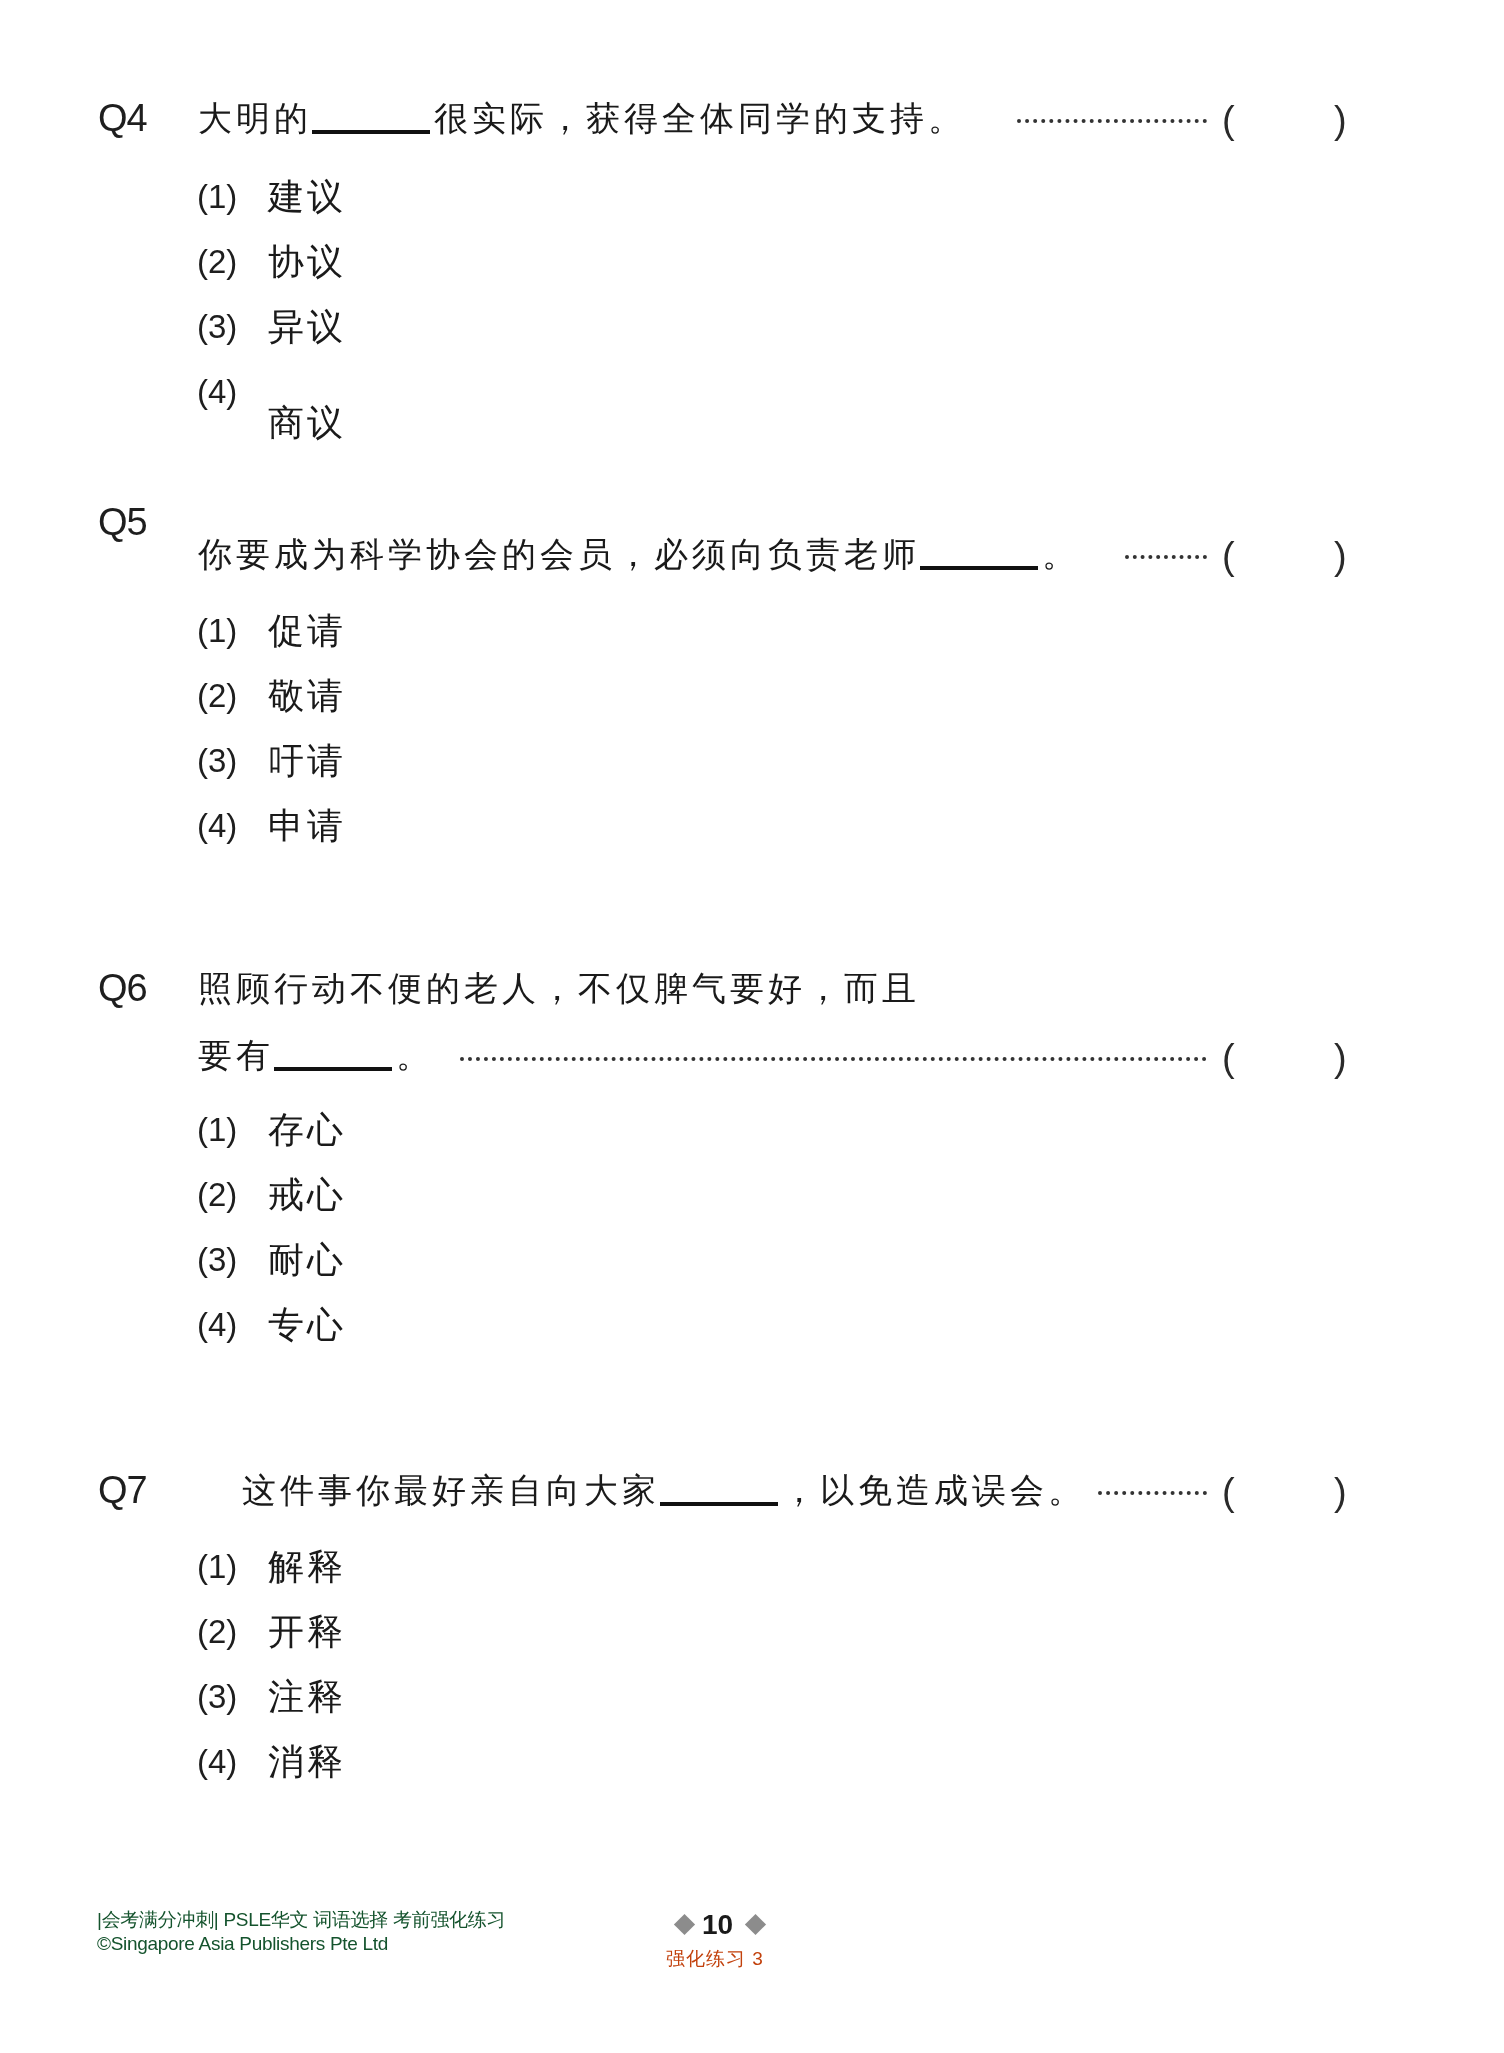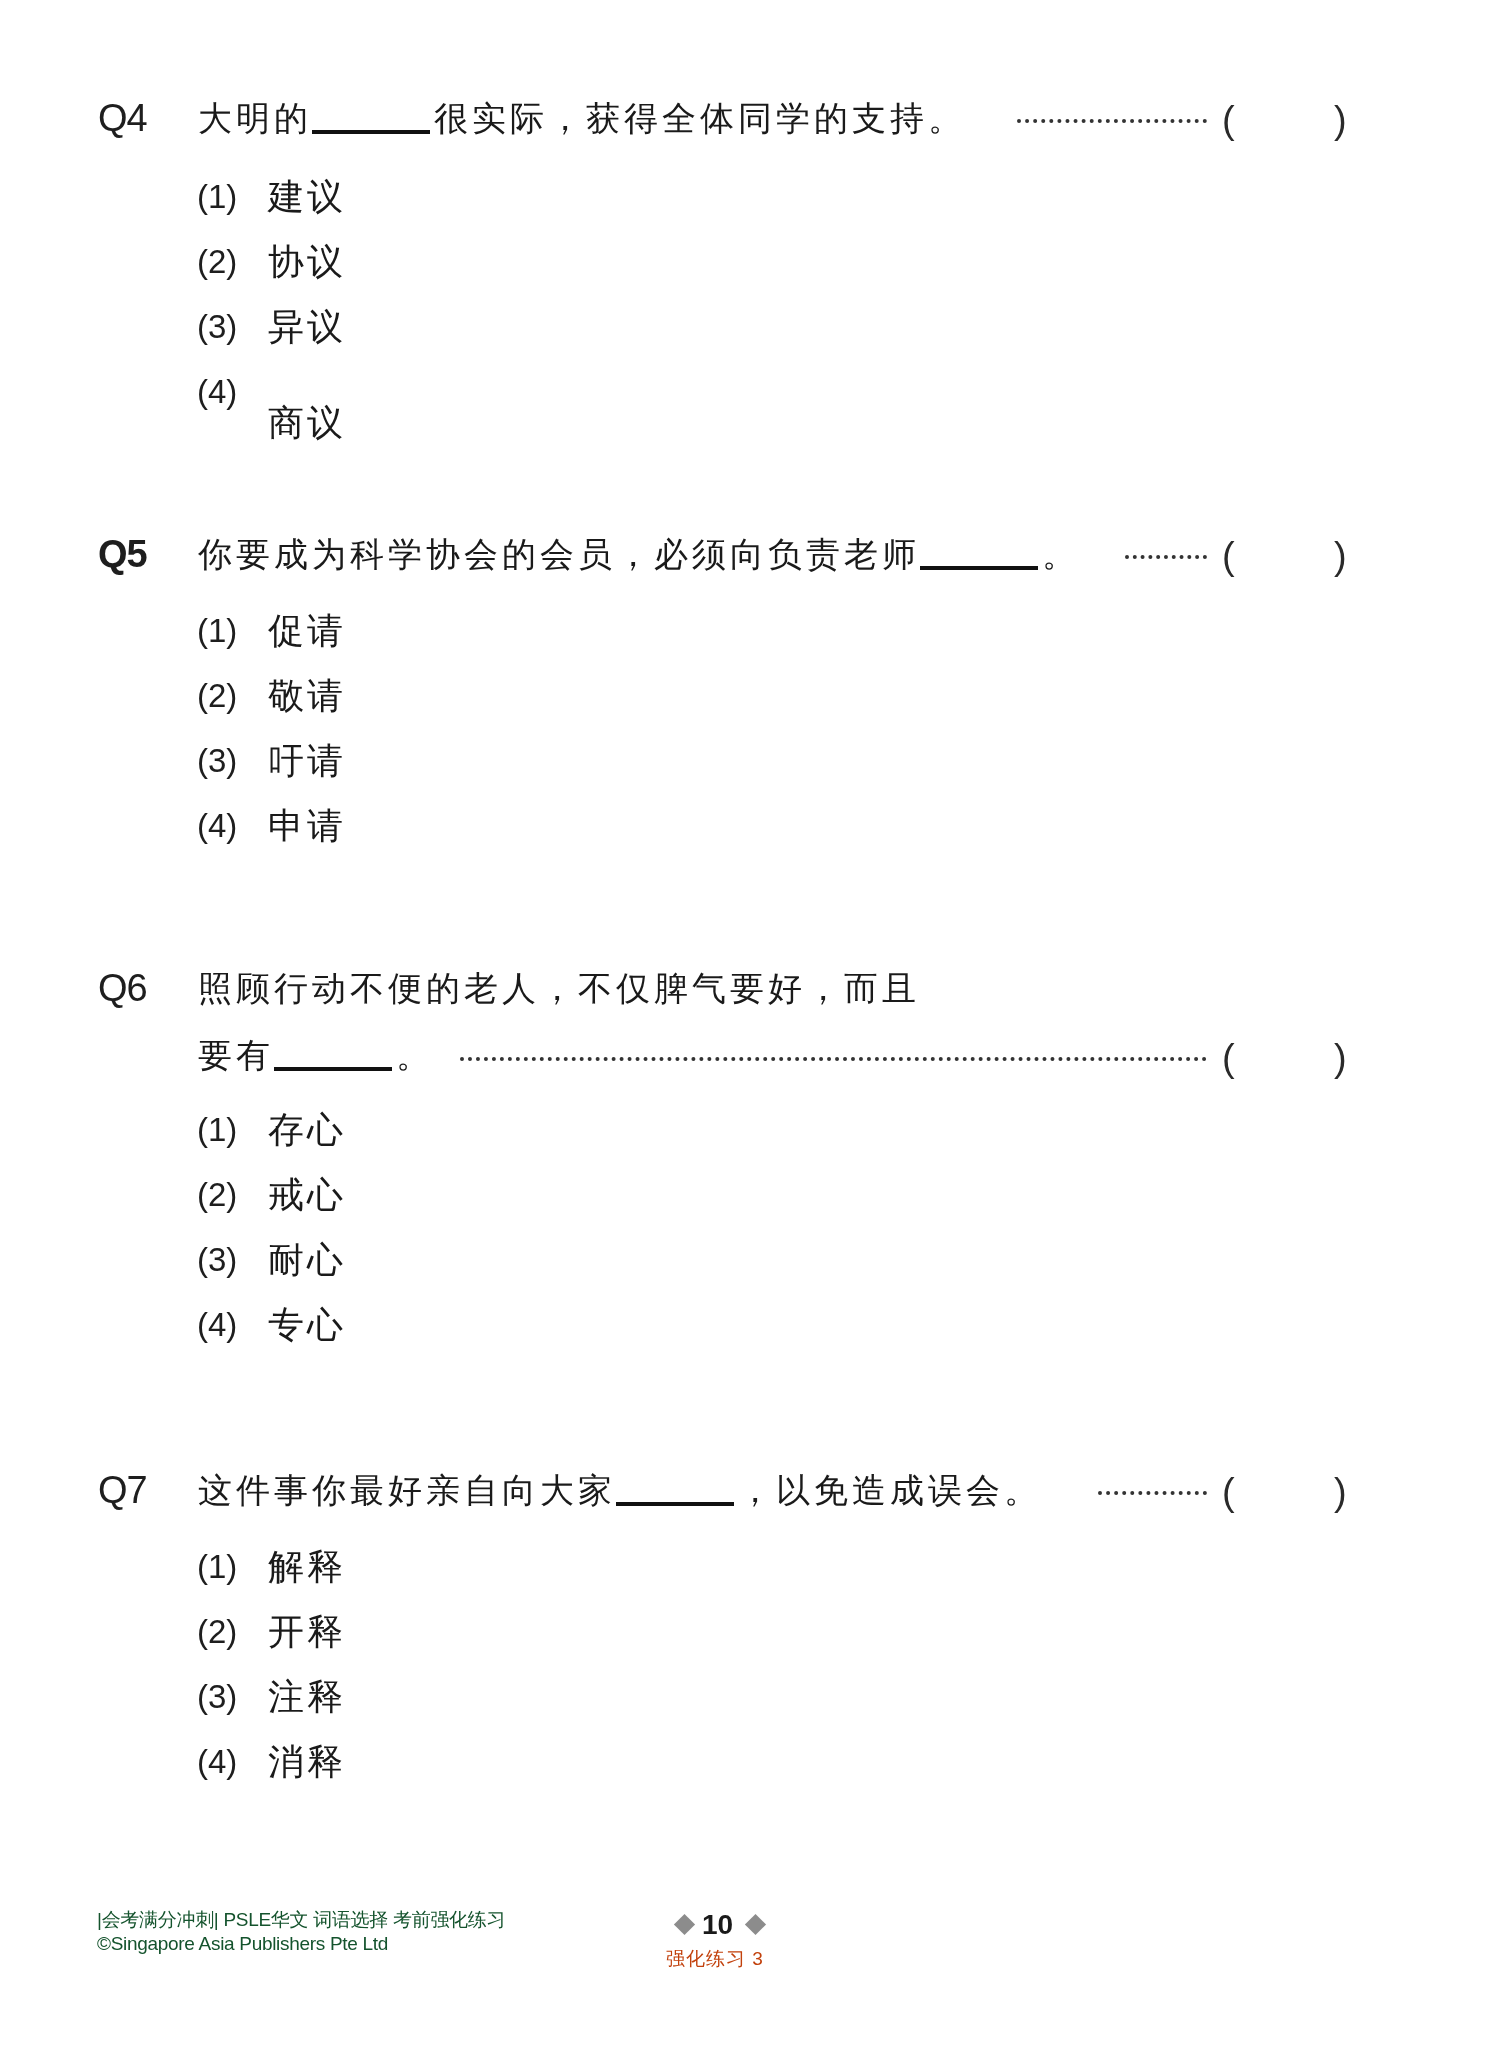--- a/index.html
+++ b/index.html
@@ -65,21 +65,21 @@
   <div class="abs opt-text" style="top:177px;">建议</div>
   <div class="abs opt-num" style="top:242px;">(2)</div>
   <div class="abs opt-text" style="top:242px;">协议</div>
   <div class="abs opt-num" style="top:307px;">(3)</div>
   <div class="abs opt-text" style="top:307px;">异议</div>
   <div class="abs opt-num" style="top:372px;">(4)</div>
   <div class="abs opt-text" style="top:372px;margin-top:31px;">商议</div>
 </div>
 
 <div>
-  <div class="abs qnum" style="top:534px;font-weight:bold;">Q5</div>
+  <div class="abs qnum" style="top:502px;">Q5</div>
   <div class="abs stem" style="top:534px;">
     <span>你要成为科学协会的会员，必须向负责老师</span><span class="blank"></span><span>。</span>
   </div>
   <div class="abs dots" style="left:1125px; width:82px; top:555px;"></div>
   <div class="abs paren" style="left:1222px; top:536px;">(</div>
   <div class="abs paren" style="left:1334px; top:536px;">)</div>
 
   <div class="abs opt-num" style="top:611px;">(1)</div>
   <div class="abs opt-text" style="top:611px;">促请</div>
   <div class="abs opt-num" style="top:676px;">(2)</div>
@@ -105,21 +105,21 @@
   <div class="abs opt-num" style="top:1175px;">(2)</div>
   <div class="abs opt-text" style="top:1175px;">戒心</div>
   <div class="abs opt-num" style="top:1240px;">(3)</div>
   <div class="abs opt-text" style="top:1240px;">耐心</div>
   <div class="abs opt-num" style="top:1305px;">(4)</div>
   <div class="abs opt-text" style="top:1305px;">专心</div>
 </div>
 
 <div>
   <div class="abs qnum" style="top:1470px;">Q7</div>
-  <div class="abs stem" style="top:1470px;">
+  <div class="abs stem" style="top:1470px;margin-left:44px;">
     <span>这件事你最好亲自向大家</span><span class="blank"></span><span>，以免造成误会。</span>
   </div>
   <div class="abs dots" style="left:1098px; width:109px; top:1491px;"></div>
   <div class="abs paren" style="left:1222px; top:1472px;">(</div>
   <div class="abs paren" style="left:1334px; top:1472px;">)</div>
 
   <div class="abs opt-num" style="top:1547px;">(1)</div>
   <div class="abs opt-text" style="top:1547px;">解释</div>
   <div class="abs opt-num" style="top:1612px;">(2)</div>
   <div class="abs opt-text" style="top:1612px;">开释</div>

